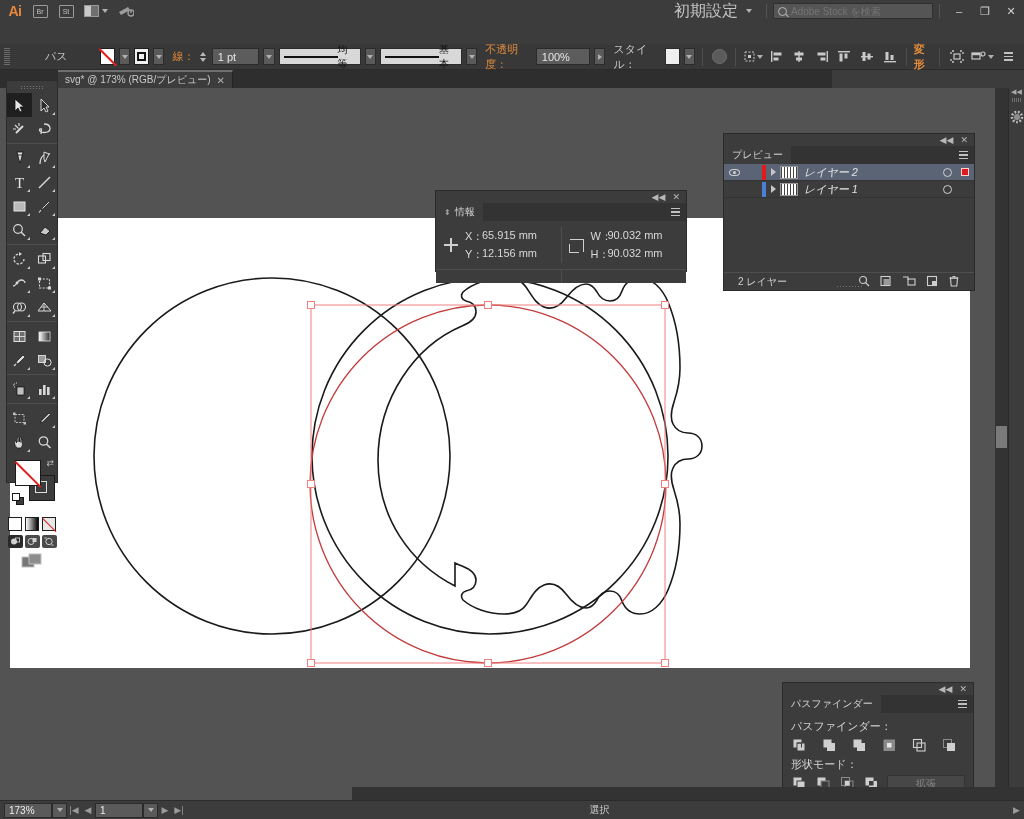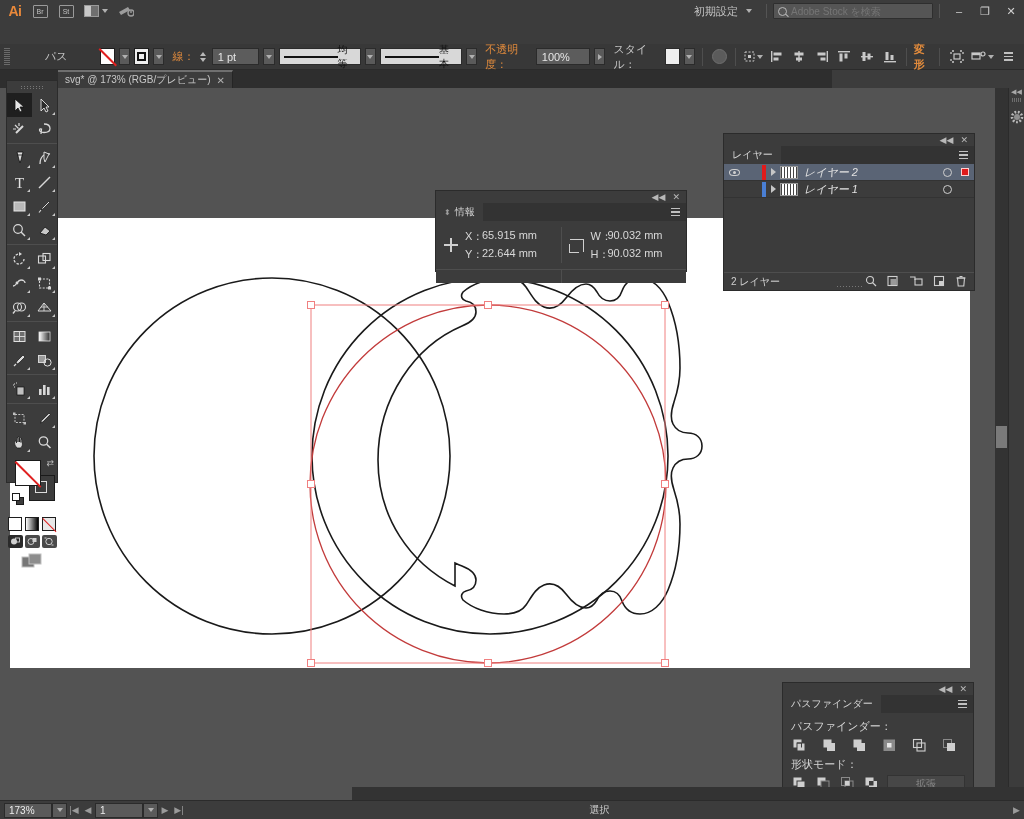--- a/index.html
+++ b/index.html
@@ -32,21 +32,21 @@
     width: 15px; height: 13px; border: 1px solid #9a9a9a; border-radius: 1px;
     font-size: 7px; display: flex; align-items: center; justify-content: center;
     color: #c0c0c0;
   }
   .arrange-icon {
     width: 15px; height: 12px; border: 1px solid #9a9a9a; position: relative; background:#6f6f6f;
   }
   .arrange-icon:after{content:"";position:absolute;left:0;top:0;width:6px;height:100%;background:#c8c8c8;}
   .tri-down { width:0;height:0;border-left:3px solid transparent;border-right:3px solid transparent;border-top:4px solid #b0b0b0; margin-left:3px;}
   .tb-right { margin-left: auto; display: flex; align-items: center; height: 22px; }
-  .workspace-btn { display:flex; align-items:center; gap:5px; padding: 0 8px; height:20px; font-size:11px; color:#c4c4c4;}
+  .workspace-btn { display:flex; align-items:center; gap:5px; padding: 0 8px; height:20px; font-size:16px; color:#c4c4c4;}
   .tb-sep { width:1px; height:14px; background:#545454; margin:0 6px; }
   .stock-search {
     width: 160px; height: 16px; background: #555; border:1px solid #2e2e2e; border-radius:1px;
     display:flex; align-items:center; padding: 0 4px; gap:4px;
   }
   .stock-search input {
     background: transparent; border: 0; outline:none; color:#8d8d8d;
     font-family:"Liberation Sans",sans-serif; font-size:10px; width:130px;
   }
   .mag-ico { width:9px;height:9px;border:1.2px solid #b9b9b9;border-radius:50%; position:relative;flex:none;}
@@ -241,21 +241,21 @@
   .lr-thumb{ width:18px;height:13px;border:1px solid #999;background:#fff;margin-right:6px;flex:none;
              background-image:repeating-linear-gradient(to right,#444 0 1px,#fff 1px 3px);}
   .lr-name{ flex:1; color:#e2e2e2; }
   .lr-target{ width:18px;display:flex;align-items:center;justify-content:center;}
   .target-o{ width:9px;height:9px;border-radius:50%;border:1.3px solid #cfcfcf;}
   .lr-sel{ width:18px;display:flex;align-items:center;justify-content:center;}
   .sel-sq{ width:8px;height:8px;background:#e01b1b;border:1px solid #ffd0d0;}
   .layers-empty{ height:74px; background:#3c3c3c; }
   .layers-foot{
     height:19px;border-top:1px solid #4e4e4e;display:flex;align-items:center;
-    padding:0 7px;font-size:10px;color:#d0d0d0;
+    padding:0 14px;font-size:10px;color:#d0d0d0;
   }
   .lf-icons{ margin-left:auto;display:flex;gap:10px;align-items:center;color:#cfcfcf;}
 
   
   #pathfinder-panel{ left:782px; top:682px; width:192px; height:112px; }
   .pf-section{ padding:4px 8px 0 8px; }
   .pf-title{ font-size:11px;color:#d6d6d6;margin-bottom:3px;}
   .pf-row{ display:flex;align-items:center;gap:8px; }
   .pf-btn{
     width:16px;height:16px;display:flex;align-items:center;justify-content:center;
@@ -835,21 +835,21 @@
       <div class="info-grid">
         <div class="info-col">
           <span class="xy-ico"></span>
           <span class="rows">
             <span class="info-row">
               <span class="k">X：</span>
               <span>65.915 mm</span>
             </span>
             <span class="info-row">
               <span class="k">Y：</span>
-              <span>22.644 mm</span>
+              <span>12.156 mm</span>
             </span>
           </span>
         </div>
         <div class="info-vsep"></div>
         <div class="info-col">
           <span class="wh-ico"></span>
           <span class="rows">
             <span class="info-row">
               <span class="k">W：</span>
               <span>90.032 mm</span>
@@ -868,21 +868,21 @@
     </div>
   </div>
 
   <div class="panel" id="layers-panel">
     <div class="panel-topbar">
       <span>◀◀</span>
       <span>✕</span>
     </div>
     <div class="panel-tabs">
       <div class="panel-tab">
-        <span>レイヤー</span>
+        <span>プレビュー</span>
       </div>
       <div class="filler">
         <span class="hamb">
             <i></i>
             <i></i>
             <i></i>
           </span>
       </div>
     </div>
     <div class="layer-list">

